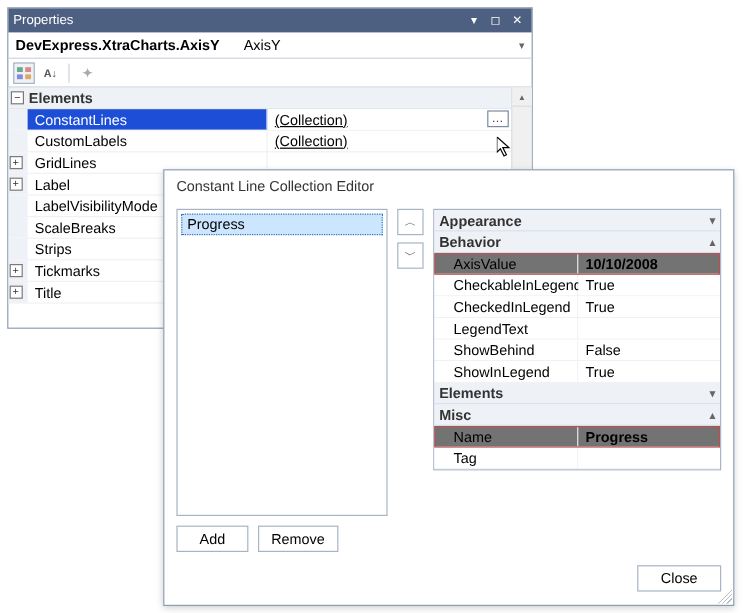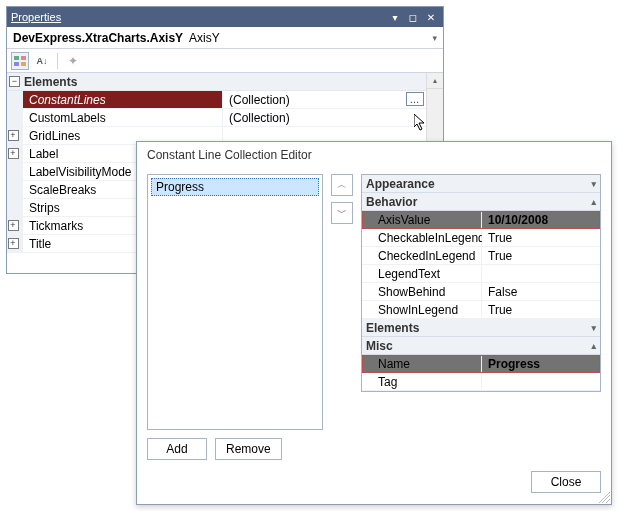--- a/index.html
+++ b/index.html
@@ -1,41 +1,41 @@
 <!DOCTYPE html>
 <html><head>
 <meta charset="utf-8">
 <style>
   * { box-sizing: border-box; font-family: "Segoe UI", Tahoma, sans-serif; font-size: 12px; }
   body { margin: 0; background: #fff; width: 619px; height: 511px; position: relative; overflow: hidden; }
   .win { position: absolute; border: 1px solid #8a9db5; background: #fff; }
   
   .propwin { left: 6px; top: 6px; width: 438px; height: 268px; }
   .titlebar { height: 20px; background: #4d6082; color: #fff; display: flex; align-items: center; padding: 0 4px; }
-  .titlebar .ttl { flex: 1; font-size: 11px; text-decoration: underline; }
+  .titlebar .ttl { flex: 1; font-size: 11px; }
   .titlebtns { display: flex; gap: 2px; }
   .tbtn { width: 16px; height: 14px; display: flex; align-items: center; justify-content: center; color: #fff; font-size: 10px; }
-  .objbar { height: 22px; border-bottom: 1px solid #ccd4df; display: flex; align-items: center; padding: 0 6px; gap: 6px; }
+  .objbar { height: 22px; border-bottom: 1px solid #ccd4df; display: flex; align-items: center; padding: 0 6px; gap: 20px; }
   .objbar .bold { font-weight: bold; }
   .toolbar2 { height: 24px; border-bottom: 1px solid #ccd4df; display: flex; align-items: center; padding: 0 4px; gap: 4px; }
   .ticon { width: 18px; height: 18px; border: 1px solid transparent; display:flex; align-items:center; justify-content:center; color:#555;}
   .ticon.active { border-color: #a5b3c5; background: #eef2f7; }
   .gridwrap { display: flex; height: calc(100% - 66px); }
   .gridmain { flex: 1; overflow: hidden; }
   .gridscroll { width: 17px; background: #f0f0f0; border-left: 1px solid #ddd; display:flex; flex-direction:column; }
   .scrbtn { height: 16px; background:#f0f0f0; display:flex;align-items:center;justify-content:center;color:#666;font-size:8px;border-bottom:1px solid #ddd;}
   .scrbtn.bot{border-top:1px solid #ddd;border-bottom:none;margin-top:auto;}
   .catrow { height: 18px; display: flex; align-items: center; background: #eef1f5; border-bottom: 1px solid #e3e8ef; padding-left: 2px; }
   .expbox { width: 11px; height: 11px; border: 1px solid #7a7a7a; background:#fff; margin-right: 4px; display:flex;align-items:center;justify-content:center; font-size:9px; line-height:1; color:#333;}
   .catlabel { font-weight: bold; color: #333; }
   .prow { height: 18px; display: flex; align-items: stretch; border-bottom: 1px solid #eef1f5; }
   .prow .gutter { width: 16px; background: #eef1f5; display:flex;align-items:center;justify-content:center;}
   .prow .pname { width: 200px; padding-left: 6px; display:flex; align-items:center; border-right:1px solid #eef1f5;}
-  .prow .pval { flex:1; padding-left: 6px; display:flex; align-items:center; position:relative;}
-  .prow.sel .pname { background: #7f1d1d; color: #fff; font-style: italic; }
+  .prow .pval { flex:1; padding-left: 6px; display:flex; align-items:center; position:relative;text-decoration:underline;}
+  .prow.sel .pname { background: #1d4ed8; color: #fff; }
   .prow.sel .pval { background: #fff; }
   .ellipsis { position:absolute; right:2px; top:1px; width:18px; height:14px; border:1px solid #7a8aa0; background:#fff; display:flex; align-items:center; justify-content:center; font-size:10px; letter-spacing:1px; color:#333;}
   .cursor { position:absolute; width:14px;height:18px; pointer-events:none;}
   
   .editor { left: 136px; top: 141px; width: 476px; height: 364px; box-shadow: 0 2px 6px rgba(0,0,0,0.2); }
   .editor .etitle { height: 26px; display:flex; align-items:center; padding: 0 10px; color:#333; border-bottom: none;}
   .editor .body { padding: 6px 10px 10px 10px; display:flex; flex-direction:column; height: calc(100% - 26px); }
   .mid { flex:1; display:flex; gap:8px; }
   .leftcol { width:176px; display:flex; flex-direction:column; }
   .listbox { flex:1; border:1px solid #a7b4c5; background:#fff; padding:3px;}

